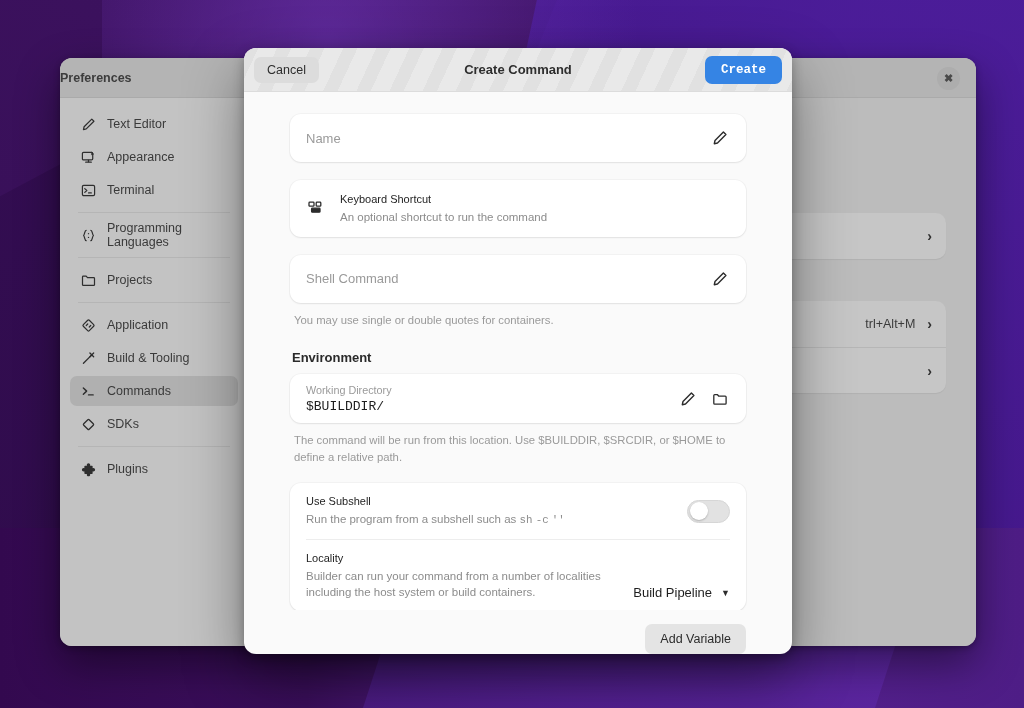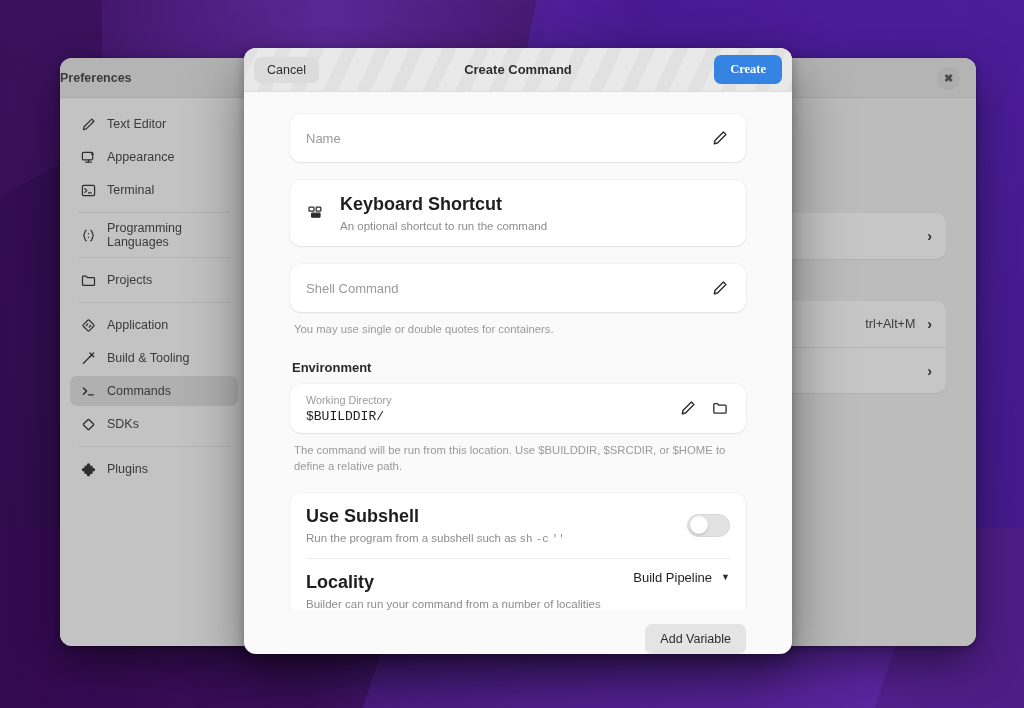--- a/index.html
+++ b/index.html
@@ -149,21 +149,21 @@
     position:relative; z-index:2;
     background:#dcdcdc; border:none;
     padding:6px 13px; border-radius:7px;
     font-family:inherit; font-size:12.5px; color:#2e2e2e;
     cursor:pointer;
   }
   .btn-create {
     position:relative; z-index:2;
     background:#3584e4; border:none;
     padding:7px 16px; border-radius:7px;
-    font-family:Liberation Serif, serif; font-size:12.5px; font-weight:bold; color:#fff;
+    font-family:Liberation Mono, monospace; font-size:12.5px; font-weight:bold; color:#fff;
     cursor:pointer;
     text-align:right;
   }
 
   .dlg-body { flex:1; overflow:hidden; padding:22px 46px 0 46px; }
 
   .field-card {
     background:#fff; border-radius:11px;
     box-shadow:0 1px 2px rgba(0,0,0,.07), 0 0 0 1px rgba(0,0,0,.03);
   }
@@ -174,21 +174,21 @@
   .entry-placeholder { flex:1; font-size:13px; color:#9a9a9a; }
   .icon-btn { width:20px; height:20px; display:flex; align-items:center; justify-content:center; color:#2c2c2c; cursor:pointer; }
   .icon-btn svg { width:16px; height:16px; }
 
   .shortcut-row {
     display:flex; align-items:center; gap:14px;
     padding:12px 16px; cursor:pointer;
   }
   .shortcut-ico { width:20px; height:20px; flex:0 0 20px; display:flex; align-items:center; justify-content:center; color:#2c2c2c; }
   .shortcut-ico svg { width:18px; height:18px; }
-  .row-title { font-size:18px; color:#1e1e1e; line-height:1.35;font-weight:bold; }
+  .row-title { font-size:11px; color:#1e1e1e; line-height:1.35; }
   .row-sub { font-size:11.5px; color:#8c8c8c; line-height:1.4; margin-top:2px; }
   .mono { font-family:"Liberation Mono", monospace; font-size:10.8px; color:#8c8c8c; }
 
   .hint {
     font-size:11.3px; color:#9a9a9a; line-height:1.45;
     margin:9px 4px 0 4px;
   }
 
   .section-title {
     font-size:13px; font-weight:bold; color:#2a2a2a;
@@ -214,21 +214,21 @@
     position:relative; flex:0 0 43px; cursor:pointer;
   }
   .toggle .knob {
     position:absolute; left:2px; top:1.5px;
     width:18px; height:18px; border-radius:50%;
     background:#fff; box-shadow:0 1px 2px rgba(0,0,0,.22);
   }
   .row-divider { height:1px; background:#ededed; margin:0 16px; }
 
   .loc-row {
-    display:flex; align-items:flex-start; gap:16px;
+    display:flex; align-items:flex-end; gap:16px;
     padding:11px 16px;
   }
   .loc-texts { flex:1; }
   .dropdown {
     display:flex; align-items:center; gap:9px;
     font-size:13px; color:#1e1e1e; cursor:pointer;
     white-space:nowrap;
   }
   .caret { font-size:9px; color:#2c2c2c; }
 

